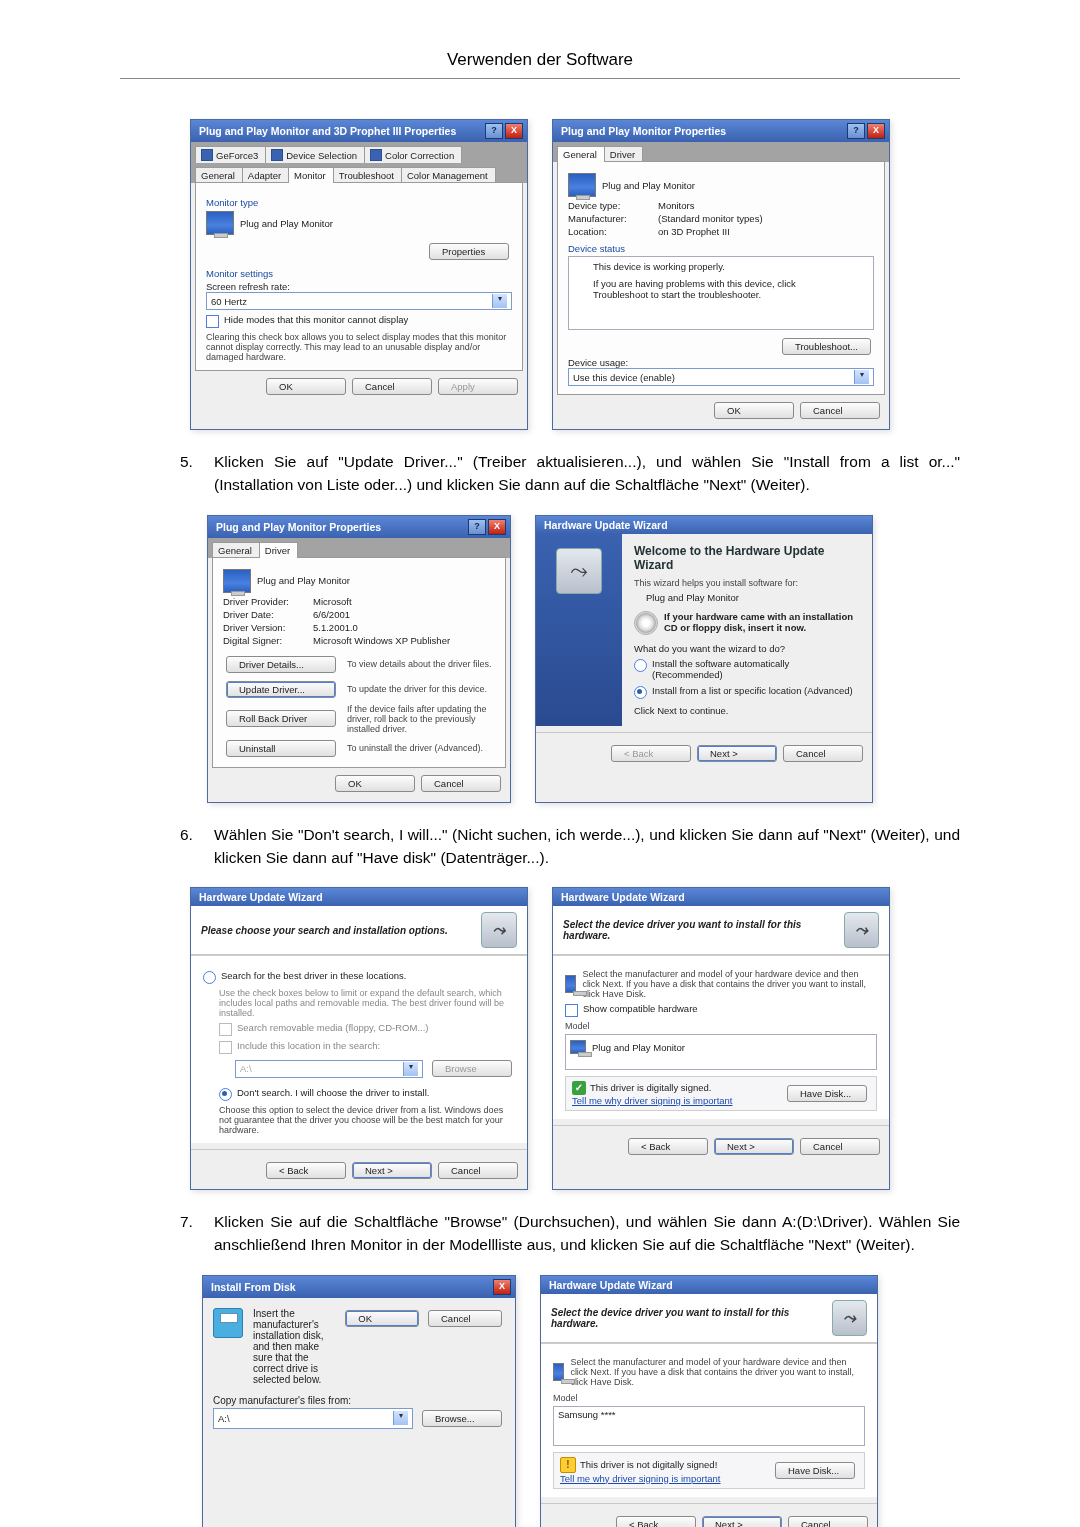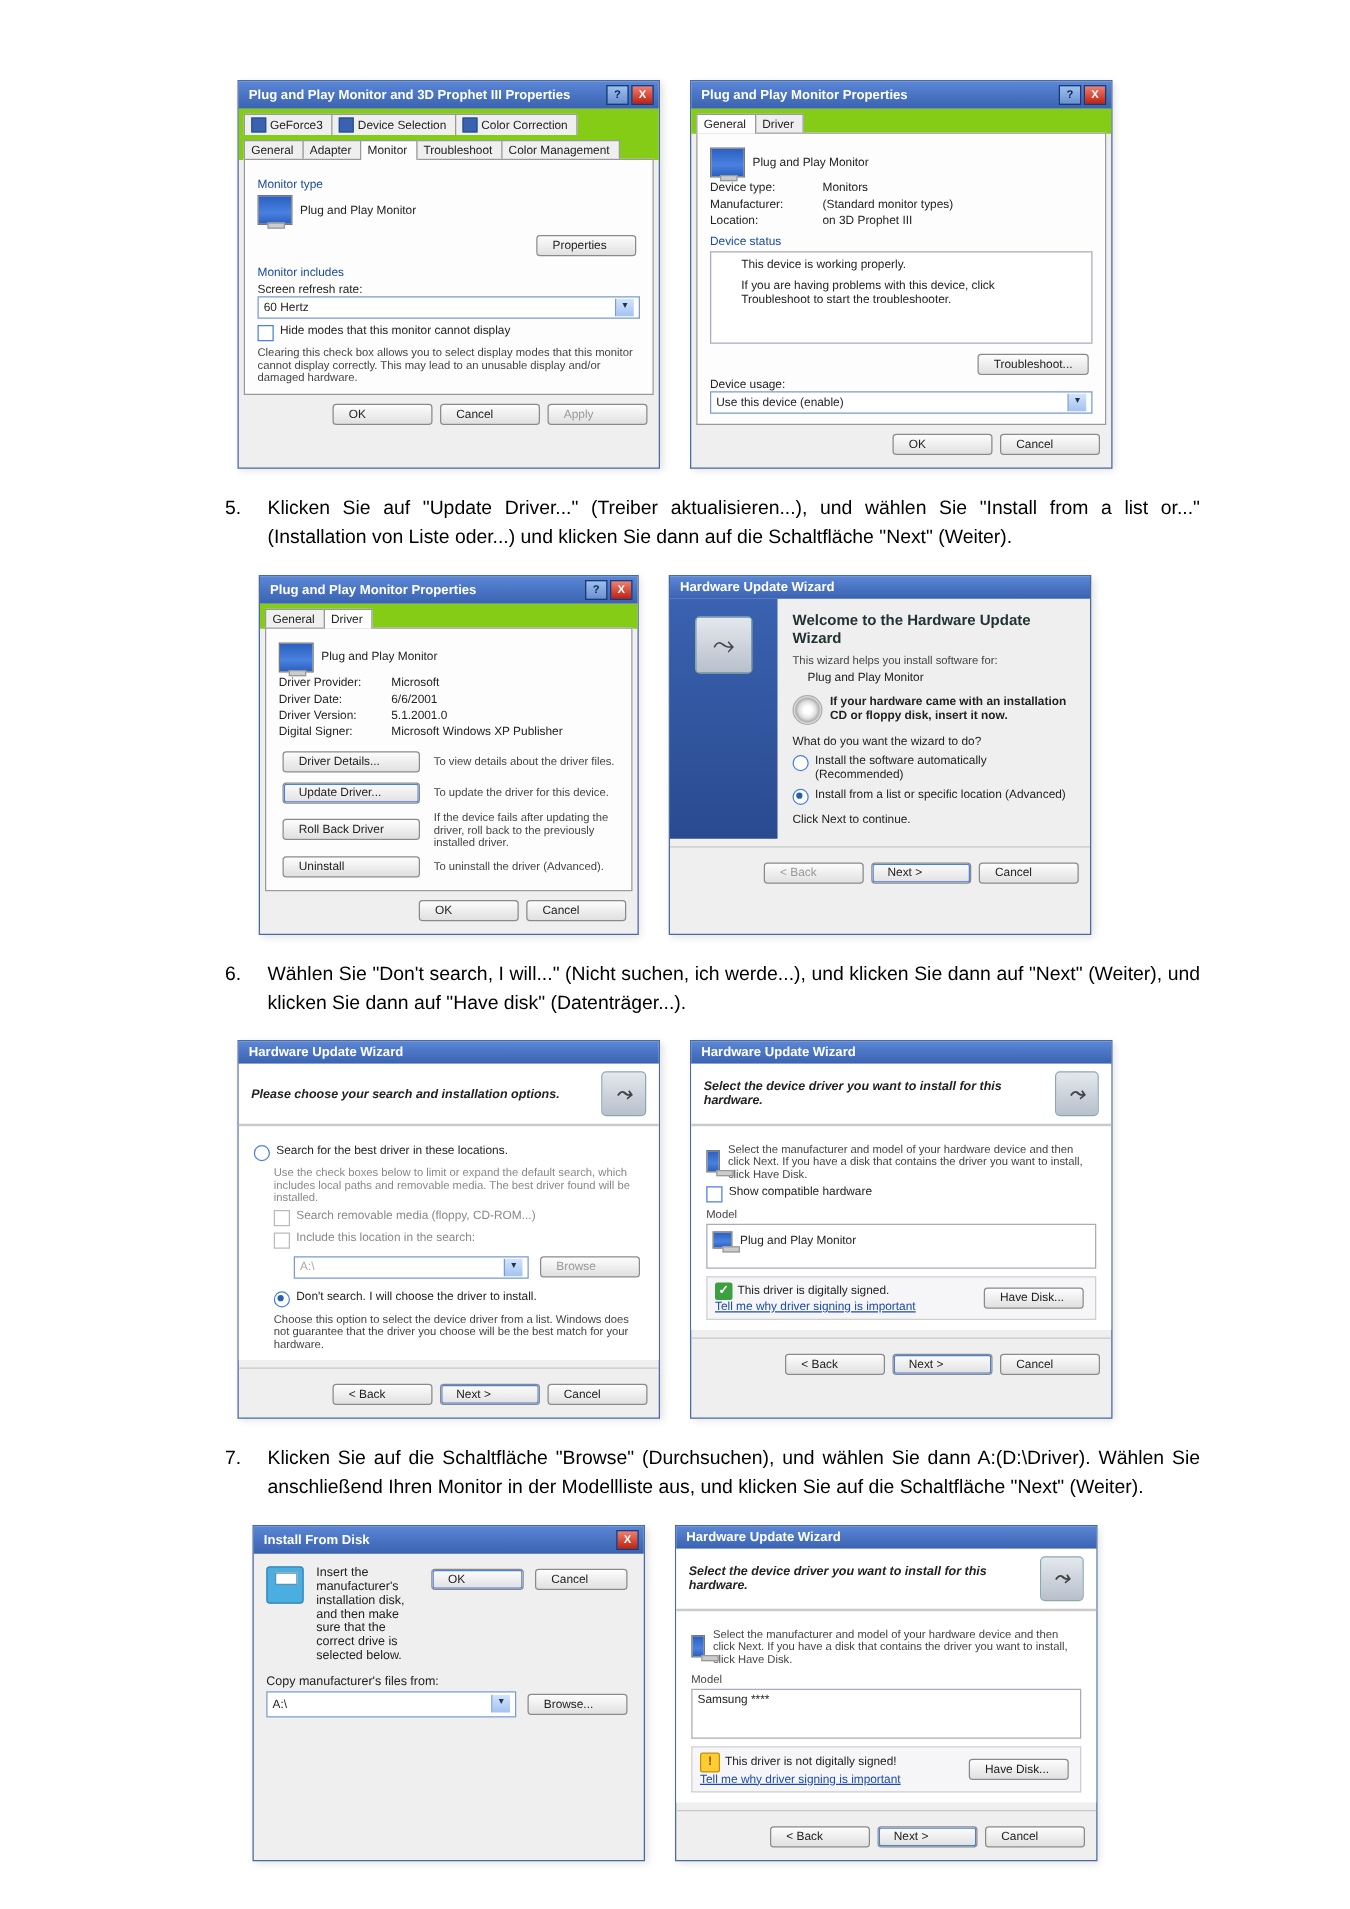--- a/index.html
+++ b/index.html
@@ -61,21 +61,21 @@
     margin-left: 2px;
     border: 1px solid #1a3a70;
     font-size: 9px; line-height: 12px;
     text-align: center;
     font-weight: bold;
   }
   .titlebtn.help { background: linear-gradient(#9ec0f0,#6a90d0); color:#0a2550;}
   .titlebtn.close { background: linear-gradient(#f08070,#c02010); color:#fff;}
   .dlg-body { background:#efeff0; padding:6px 8px 10px 8px; }
   .dlg-body.white-inner { background:#fff; margin:0; padding:10px 12px 8px 12px; border-top:1px solid #ccc;}
-  .tabs { display:flex; padding:4px 4px 0 4px; gap:0; background:#84cc16; flex-wrap:wrap;}
+  .tabs { display:flex; padding:4px 4px 0 4px; gap:0; background:#a3a3a3; flex-wrap:wrap;}
   .tab {
     border:1px solid #9a9a9a; border-bottom:none;
     padding:2px 7px 2px 5px;
     background:#efeff0;
     font-size:9.5px;
     margin-right:-1px;
     white-space:nowrap;
     display:flex; align-items:center; gap:3px;
   }
   .tab.active { background:#fdfdfd; position:relative; z-index:2;}
@@ -155,20 +155,21 @@
   .ok-ico{width:14px;height:14px;background:#3aa040;border-radius:2px;flex:none;display:inline-block;text-align:center;font-size:10px;font-weight:bold;color:#fff;line-height:13px;margin-right:4px;}
   .link{color:#1a4ab0;text-decoration:underline;}
   .install-left{display:flex;gap:10px;align-items:flex-start;padding:10px;}
   .floppy-ico{width:28px;height:28px;background:#4aaee0;border:1px solid #2a80b0;border-radius:3px;position:relative;flex:none;}
   .floppy-ico::after{content:"";position:absolute;left:6px;top:4px;width:16px;height:8px;background:#fff;border:1px solid #6090b0;}
 </style>
 </head>
 <body>
 
 <div class="page">
+  <div class="header-title">Verwenden der Software</div>
 
   <div class="figure-pair">
 
     <div class="dlg">
       <div class="titlebar">
         <span class="ttext">Plug and Play Monitor and 3D Prophet III Properties</span>
         <span class="titlebtn help">?</span>
         <span class="titlebtn close">X</span>
       </div>
       <div class="tabs">
@@ -202,21 +203,21 @@
             <span>Color Management</span>
           </div>
       </div>
       <div class="tab-panel">
         <div class="group-title">Monitor type</div>
         <div class="mon-row">
           <div class="mon-glyph"></div>
           <span>Plug and Play Monitor</span>
         </div>
         <div class="btn-row-right"><span class="btn">Properties</span></div>
-        <div class="group-title">Monitor includes</div>
+        <div class="group-title">Monitor settings</div>
         <div>Screen refresh rate:</div>
         <div class="select-box">
           <span>60 Hertz</span>
           <span class="select-arrow">▾</span>
         </div>
         <div class="chk">
           <span class="chk-box"></span>
           <span>Hide modes that this monitor cannot display</span>
         </div>
         <div class="legend">Clearing this check box allows you to select display modes that this monitor cannot display correctly. This may lead to an unusable display and/or damaged hardware.</div>

